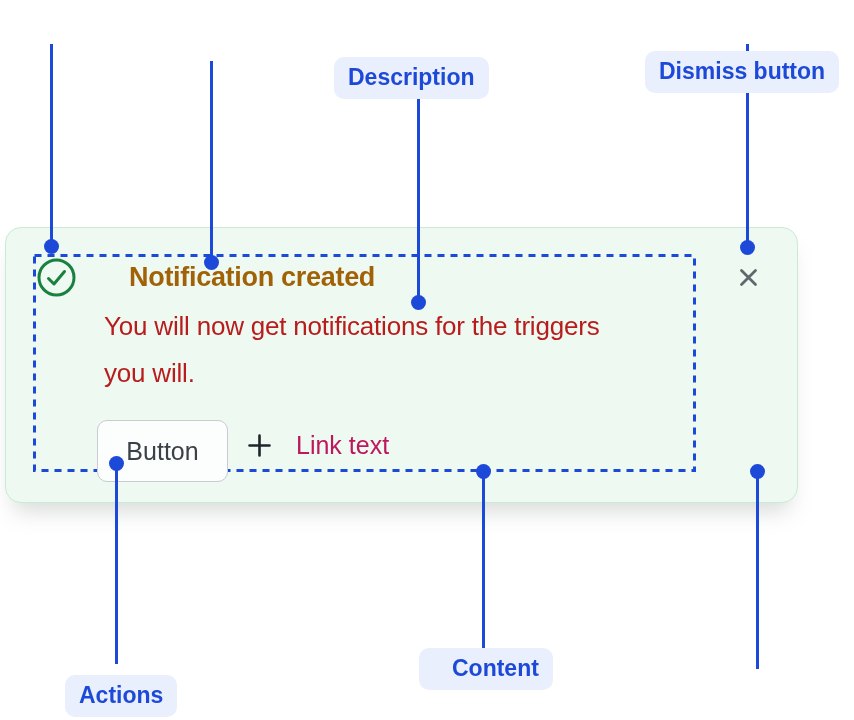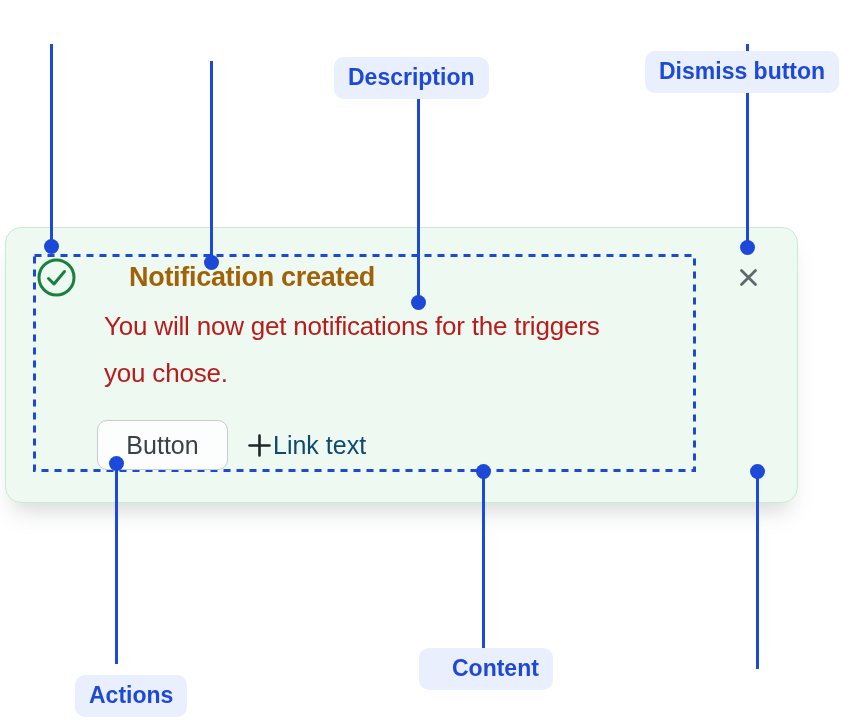--- a/index.html
+++ b/index.html
@@ -26,21 +26,21 @@
     line-height: 1;
     padding: 9px 14px 10px 14px;
     border-radius: 10px;
     white-space: nowrap;
     z-index: 6;
   }
   .pill-icon        { left: 14px;  top: 3px; }
   .pill-title       { left: 171px; top: 19px; }
   .pill-description { left: 334px; top: 57px; }
   .pill-dismiss     { left: 645px; top: 3px; margin-top: 48px; }
-  .pill-actions     { left: 75px;  top: 675px; text-align: right; }
+  .pill-actions     { left: 65px;  top: 675px; text-align: right; }
   .pill-content     { left: 419px; top: 648px; padding-left: 33px; }
   .pill-container   { left: 685px; top: 678px; }
 
   
   .connector {
     position: absolute;
     width: 3px;
     background: #1d49d8;
     z-index: 5;
   }
@@ -117,43 +117,43 @@
     z-index: 3;
     margin-left: 8px;
   }
   .flag-description span { display: block; white-space: nowrap; }
 
   .flag-button {
     position: absolute;
     left: 97px;
     top: 420px;
     width: 131px;
-    height: 50px;
+    height: 62px;
     background: #fcfdfd;
     border: 1.5px solid #c7ccd1;
     border-radius: 10px;
     display: flex;
     align-items: center;
     justify-content: center;
     font-size: 25px;
     color: #3a4147;
     cursor: pointer;
     z-index: 3;
     box-sizing: border-box;
   }
   .flag-link {
     position: absolute;
     left: 247px;
     top: 420px;
     height: 50px;
     display: flex;
     align-items: center;
-    gap: 1px;
+    gap: 24px;
     font-size: 25px;
-    color: #0c4a6e;
+    color: #be185d;
     cursor: pointer;
     z-index: 3;
   }
   .flag-dismiss {
     position: absolute;
     left: 731px;
     top: 260px;
     width: 34px;
     height: 34px;
     display: flex;
@@ -181,21 +181,21 @@
     <svg width="41" height="41" viewBox="0 0 41 41">
       <circle cx="20.5" cy="20.5" r="17.5" fill="none" stroke="#1a8040" stroke-width="3"></circle>
       <path d="M12.5 21.5 L18 27 L28.5 14.5" fill="none" stroke="#1a8040" stroke-width="3" stroke-linecap="round" stroke-linejoin="round"></path>
     </svg>
   </span>
 
   <div class="flag-title">Notification created</div>
 
   <div class="flag-description">
     <span>You will now get notifications for the triggers</span>
-    <span>you chose.</span>
+    <span>you will.</span>
   </div>
 
   <div class="flag-button">Button</div>
 
   <div class="flag-link">
     <span style="display:flex;">
       <svg width="25" height="25" viewBox="0 0 25 25">
         <path d="M12.5 2.5 V22.5 M2.5 12.5 H22.5" stroke="#1f252b" stroke-width="2.6" stroke-linecap="round"></path>
       </svg>
     </span>

